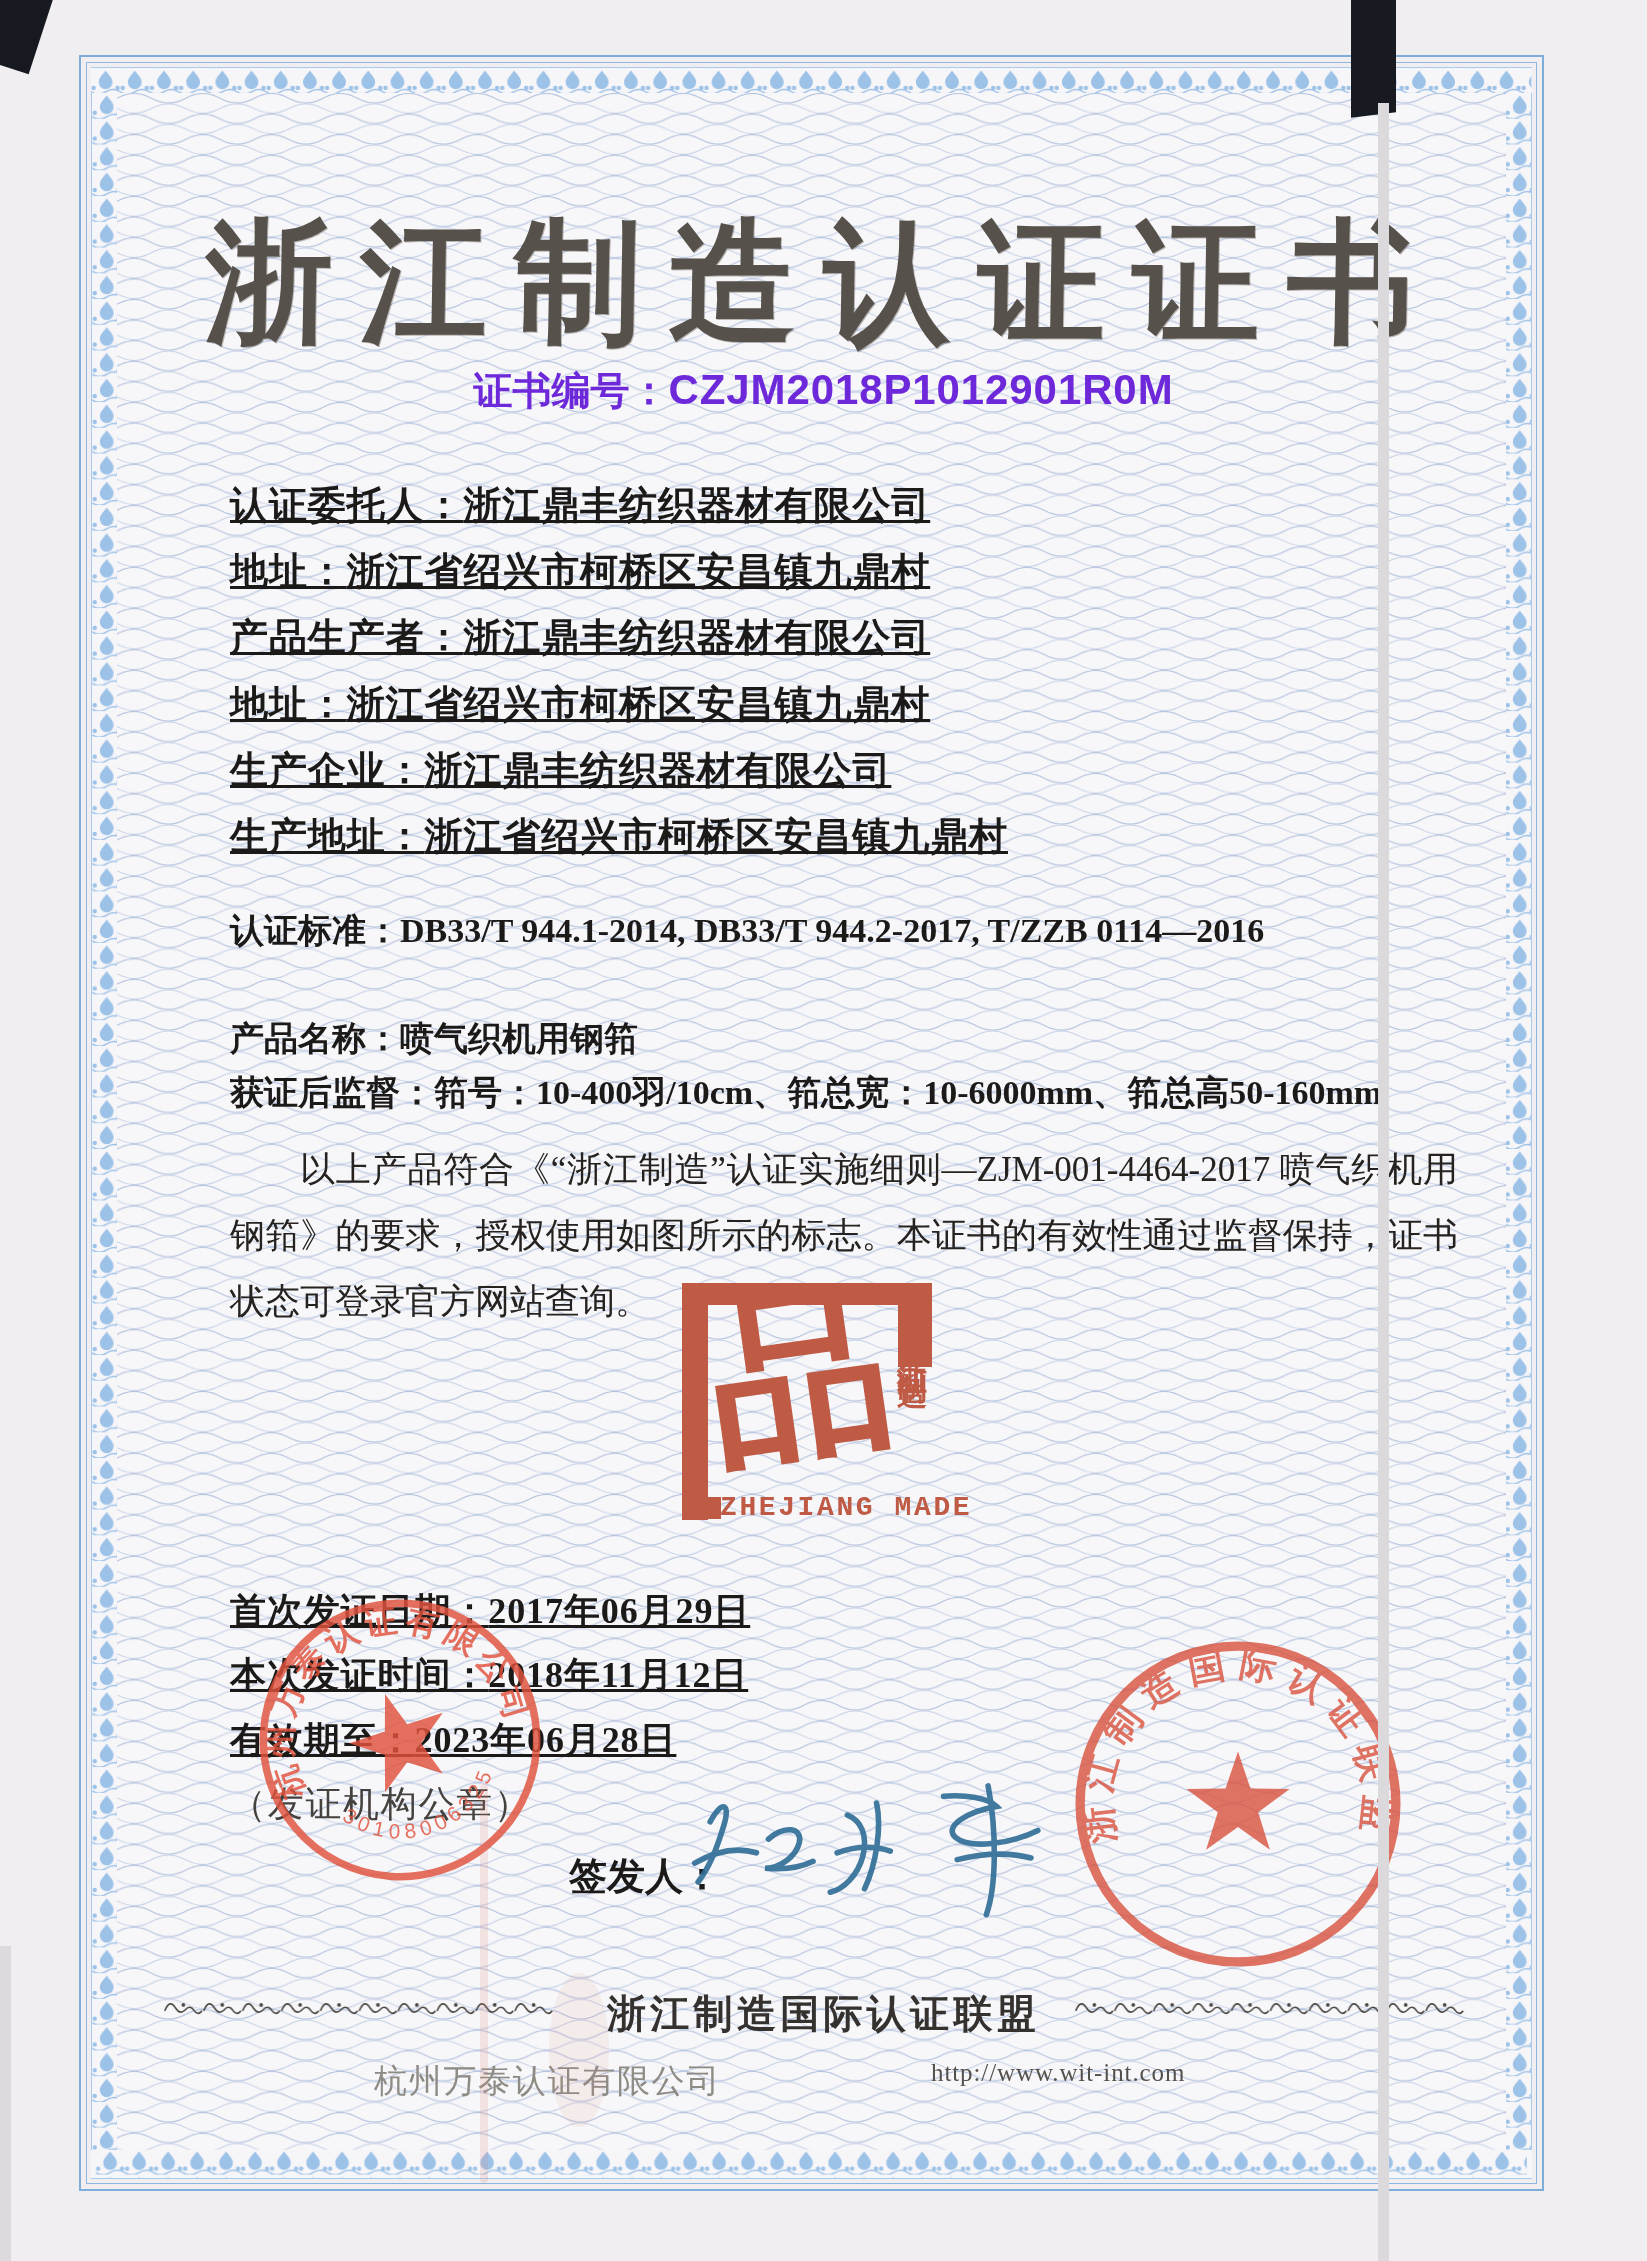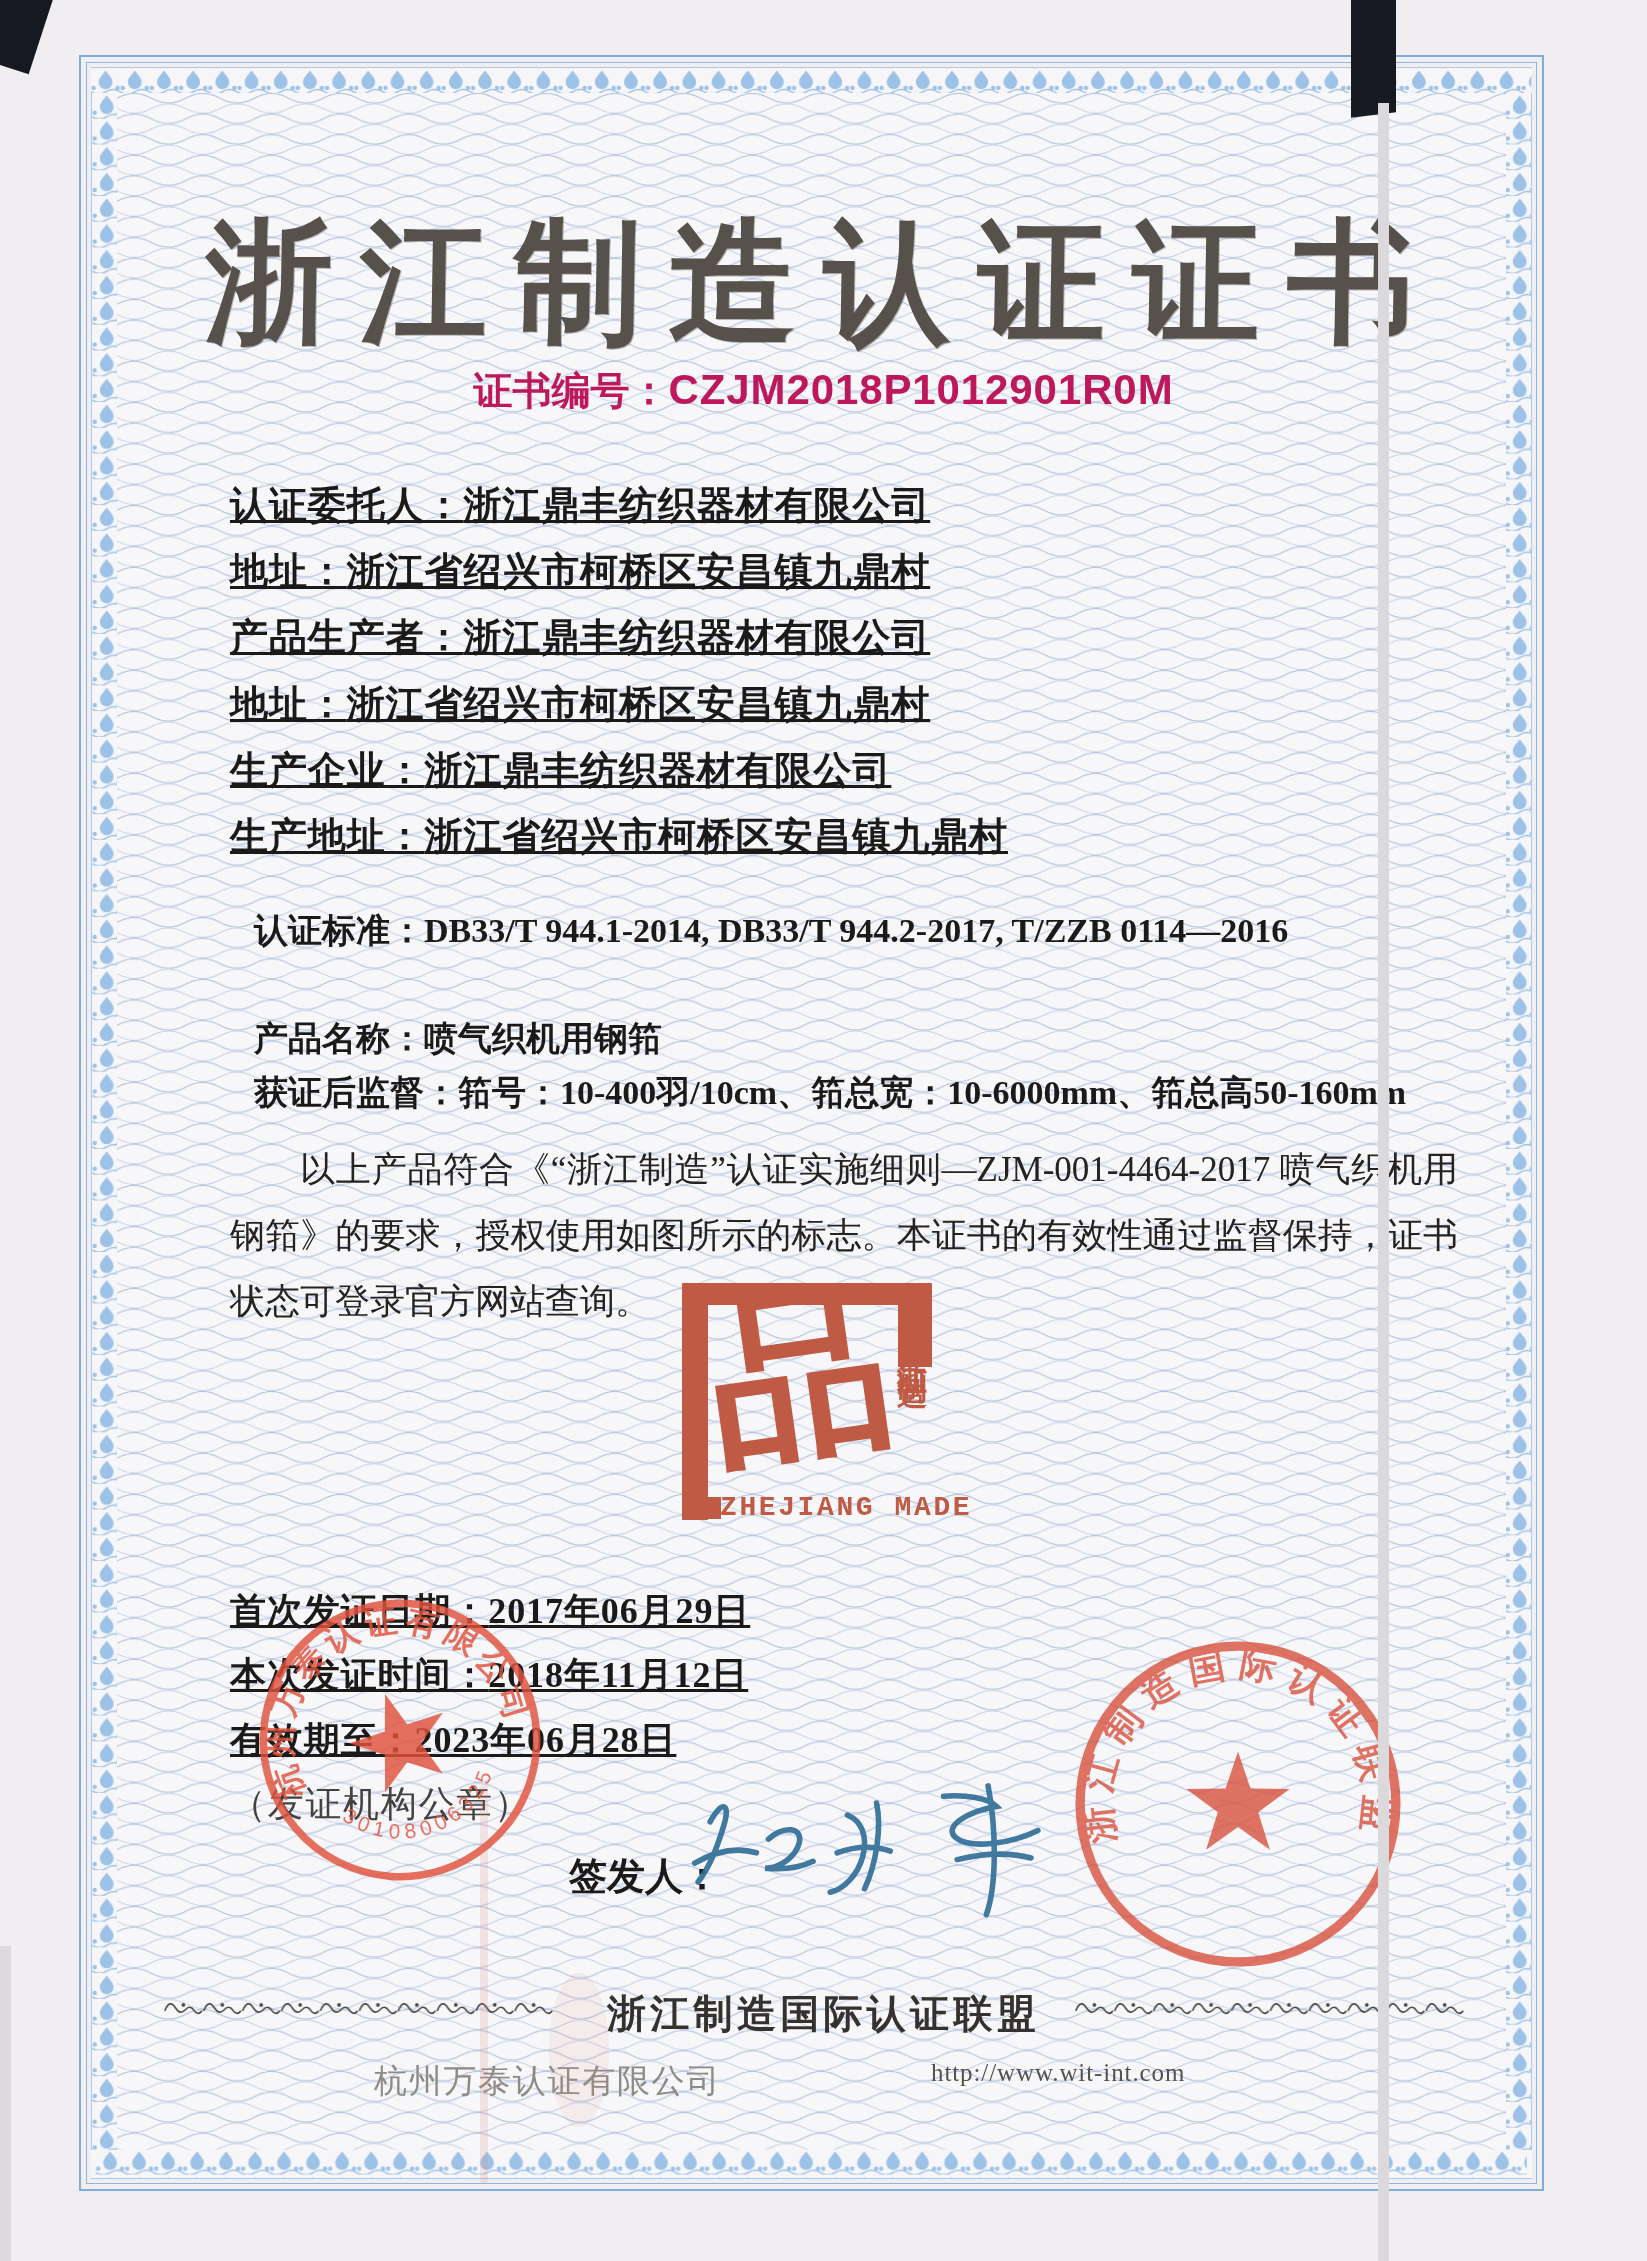--- a/index.html
+++ b/index.html
@@ -32,32 +32,31 @@
   
   .title{
     position:absolute;left:0;top:199px;width:1647px;text-align:center;
     font-size:127px;font-weight:700;letter-spacing:27.5px;color:#56514a;
     transform:scaleY(1.05) skewX(-1deg);
     text-shadow:0.9px 0.9px 0 rgba(70,64,55,.35);
     white-space:nowrap;
   }
   .cert-no{
     position:absolute;left:0;top:364px;width:1647px;text-align:center;
-    color:#be185d;white-space:nowrap;
+    color:#6d28d9;white-space:nowrap;
   }
   .cert-no .lab{font-size:39px;font-weight:700;}
   .cert-no .num{font-family:"Liberation Sans","DejaVu Sans",sans-serif;font-size:42px;font-weight:700;letter-spacing:0.9px;}
   .field{
     position:absolute;left:230px;font-size:38px;font-weight:700;color:#1c1a19;
     letter-spacing:0.9px;white-space:nowrap;text-decoration:underline;
   }
   .spec{
     position:absolute;left:230px;font-size:34px;font-weight:700;color:#1c1a19;
     white-space:nowrap;
-    margin-left:24px;
   }
   .statement{
     position:absolute;left:230px;top:1137px;width:1228px;
     font-size:35px;line-height:66px;color:#25221f;
     text-indent:70px;text-align:justify;
   }
   .dates .field{font-size:36px;}
   .seal-note{
     position:absolute;left:230px;top:1780px;font-size:36px;color:#44413e;letter-spacing:1.7px;
   }

